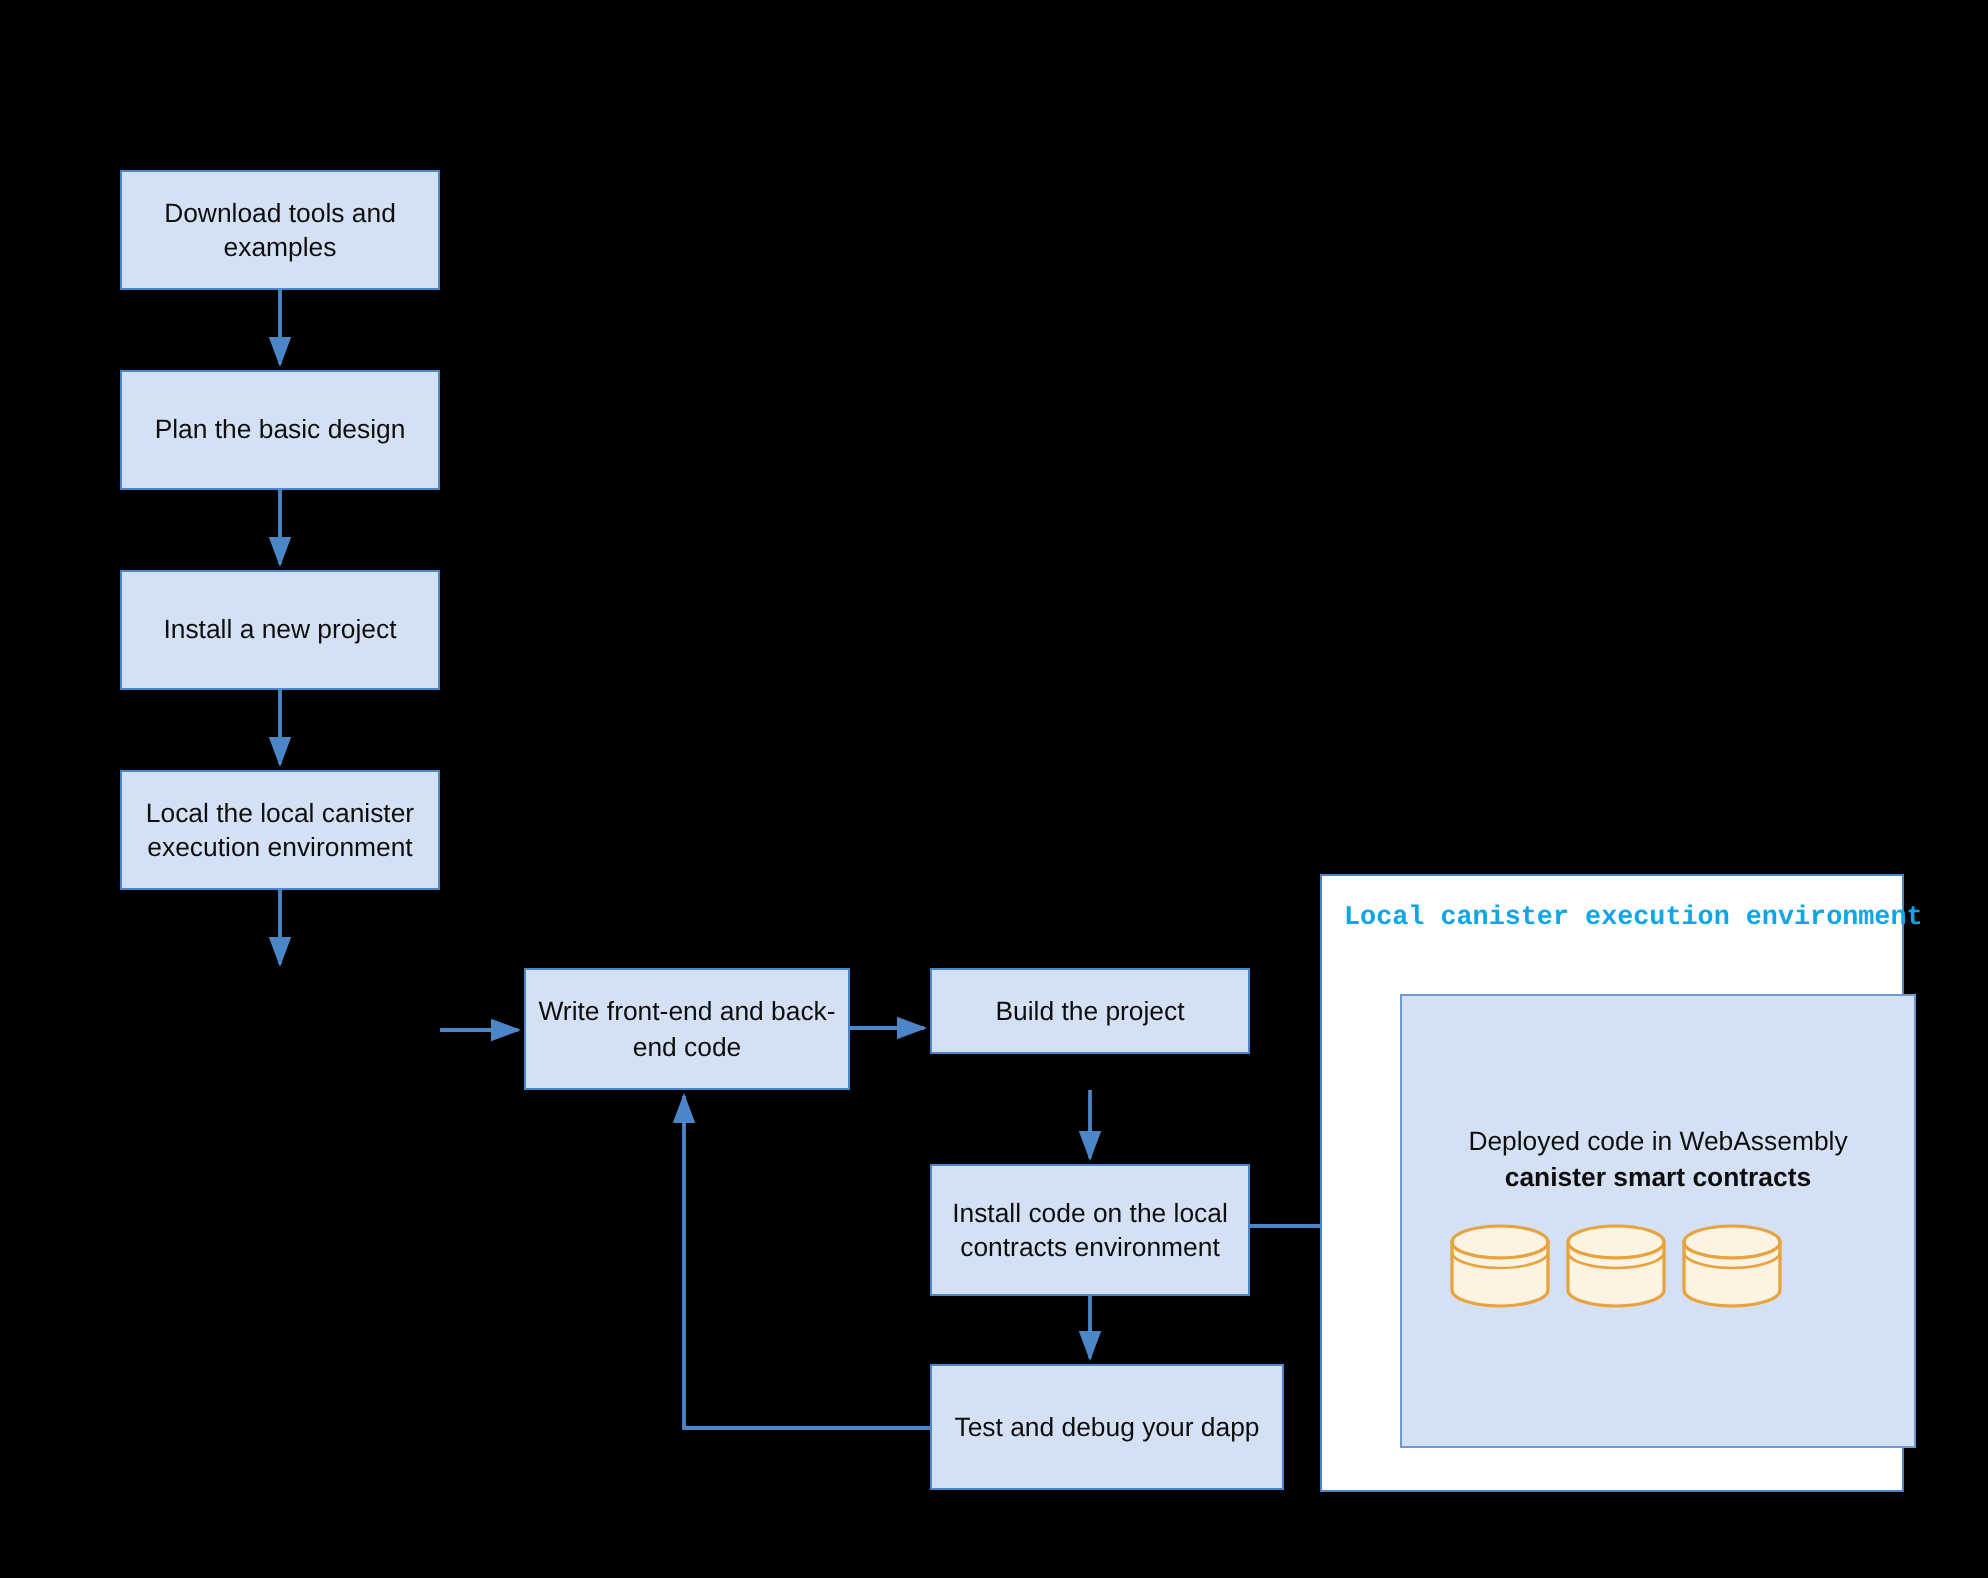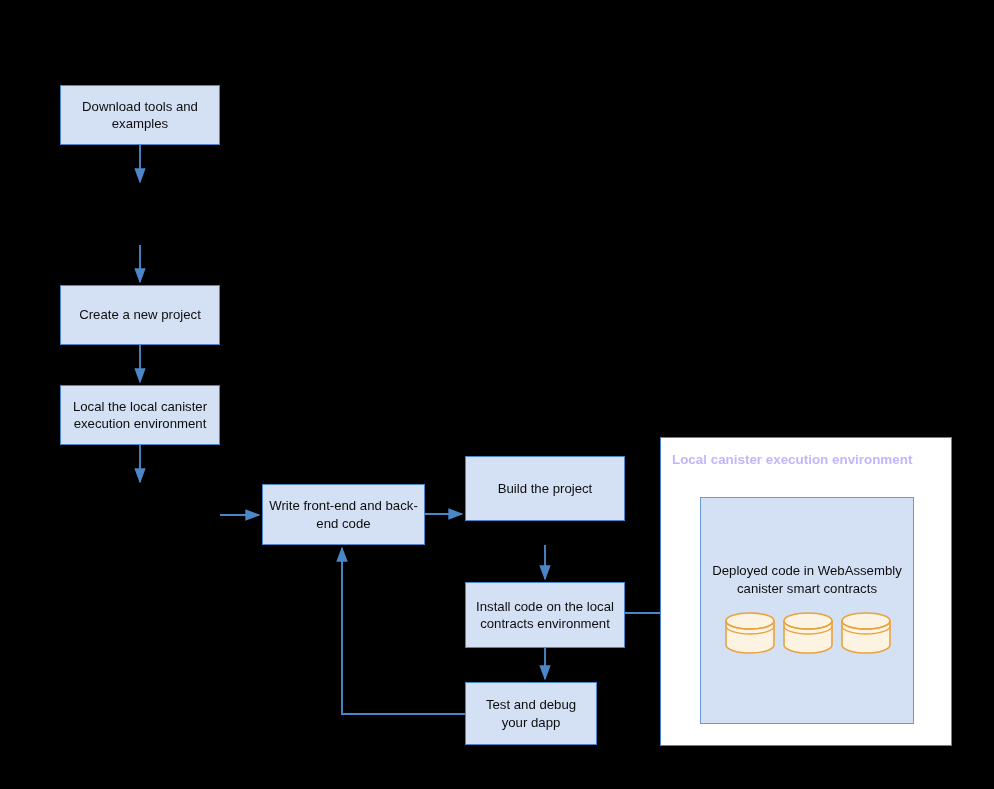--- a/index.html
+++ b/index.html
@@ -43,38 +43,39 @@
   .panel-outer {
     position: absolute;
     box-sizing: border-box;
     background: #ffffff;
     border: 1.6px solid #4a86c8;
   }
   .panel-title {
     position: absolute;
     font-size: 13.4px;
     font-weight: bold;
-    color: #c4b5fd;
+    color: #0ea5e9;
     white-space: nowrap;
+    font-family: Liberation Mono, monospace;
   }
   .panel-inner {
     position: absolute;
     box-sizing: border-box;
     background: #d4e1f5;
     border: 1.6px solid #6a9ad4;
   }
   .inner-label {
     position: absolute;
     width: 100%;
     text-align: center;
     font-size: 13.2px;
     color: #0d0d0d;
     line-height: 1.35;
   }
-  .inner-label .b { font-weight: normal; }
+  .inner-label .b { font-weight: bold; }
 
   .cyl {
     position: absolute;
   }
 </style>
 </head>
 <body>
 
 <div id="canvas">
 
@@ -95,51 +96,54 @@
       <line x1="545" y1="648" x2="545" y2="679"></line>
       <line x1="625" y1="613" x2="697" y2="613"></line>
       <path d="M465,714 L342,714 L342,548"></path>
     </g>
   </svg>
 
   <div class="node" style="left:60px;top:85px;width:160px;height:60px;">
     <span>Download tools and examples</span>
   </div>
 
+  <div class="node" style="left:60px;top:185px;width:160px;height:60px;">
+    <span>Plan the basic design</span>
+  </div>
 
   <div class="node" style="left:60px;top:285px;width:160px;height:60px;">
-    <span>Create a new project</span>
+    <span>Install a new project</span>
   </div>
 
   <div class="node" style="left:60px;top:385px;width:160px;height:60px;">
     <span>Local the local canister execution environment</span>
   </div>
 
 
   <div class="node" style="left:262px;top:484px;width:163px;height:61px;justify-content:center;">
     <span>Write front-end and back-end code</span>
   </div>
 
-  <div class="node" style="left:465px;top:456px;width:160px;height:65px;">
+  <div class="node" style="left:465px;top:484px;width:160px;height:43px;">
     <span>Build the project</span>
   </div>
 
   <div class="node" style="left:465px;top:582px;width:160px;height:66px;">
     <span>Install code on the local contracts environment</span>
   </div>
 
-  <div class="node" style="left:465px;top:682px;width:132px;height:63px;">
+  <div class="node" style="left:465px;top:682px;width:177px;height:63px;">
     <span>Test and debug your dapp</span>
   </div>
 
   <div class="panel-outer" style="left:660px;top:437px;width:292px;height:309px;"></div>
 
   <div class="panel-title" style="left:672px;top:452px;">Local canister execution environment</div>
 
-  <div class="panel-inner" style="left:700px;top:497px;width:214px;height:227px;">
+  <div class="panel-inner" style="left:700px;top:497px;width:258px;height:227px;">
 
     <div class="inner-label" style="top:64px;left:0;">
       <div>Deployed code in WebAssembly</div>
       <div class="b">canister smart contracts</div>
     </div>
 
     <svg class="cyl" style="left:22px;top:111px;" width="54" height="46" viewBox="0 0 54 46">
       <path d="M3,12 L3,36 A24,8 0 0 0 51,36 L51,12 Z" fill="#fdf3e3" stroke="#e8a33d" stroke-width="1.6"></path>
       <ellipse cx="27" cy="12" rx="24" ry="8" fill="#fdf3e3" stroke="#e8a33d" stroke-width="1.6"></ellipse>
       <path d="M3,12 A24,8 0 0 0 51,12" fill="none" stroke="#e8a33d" stroke-width="1.3"></path>

